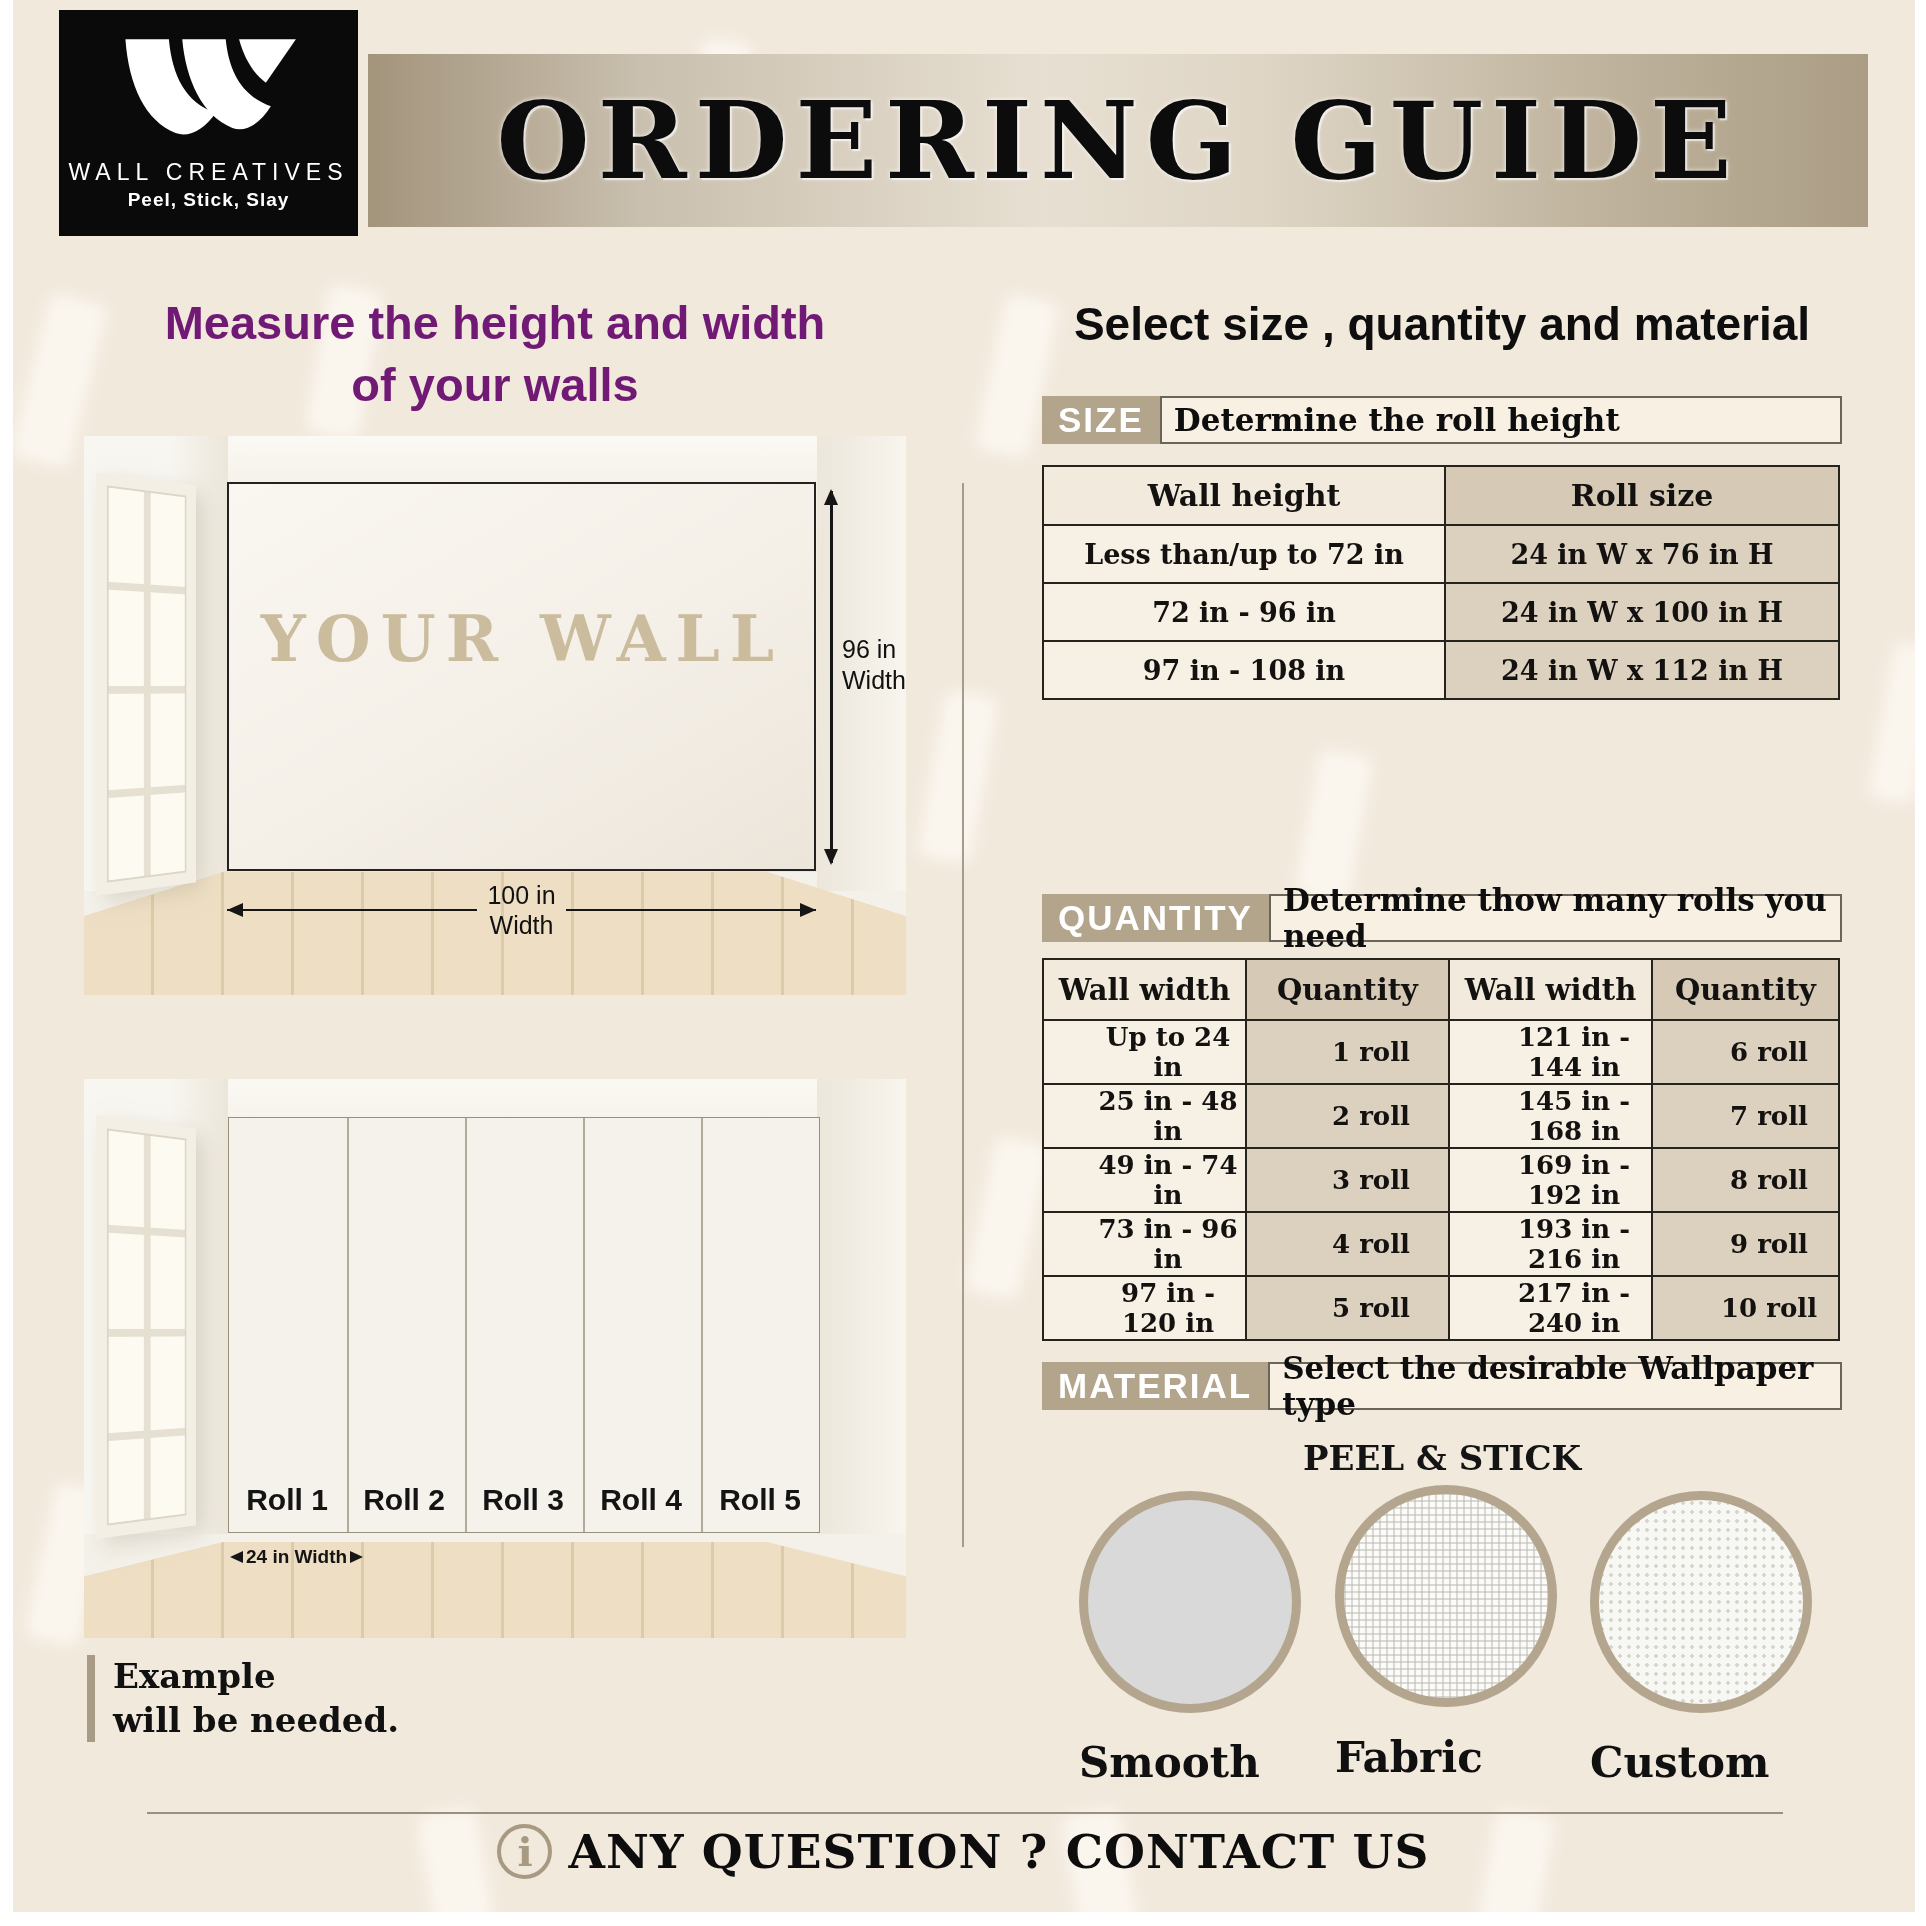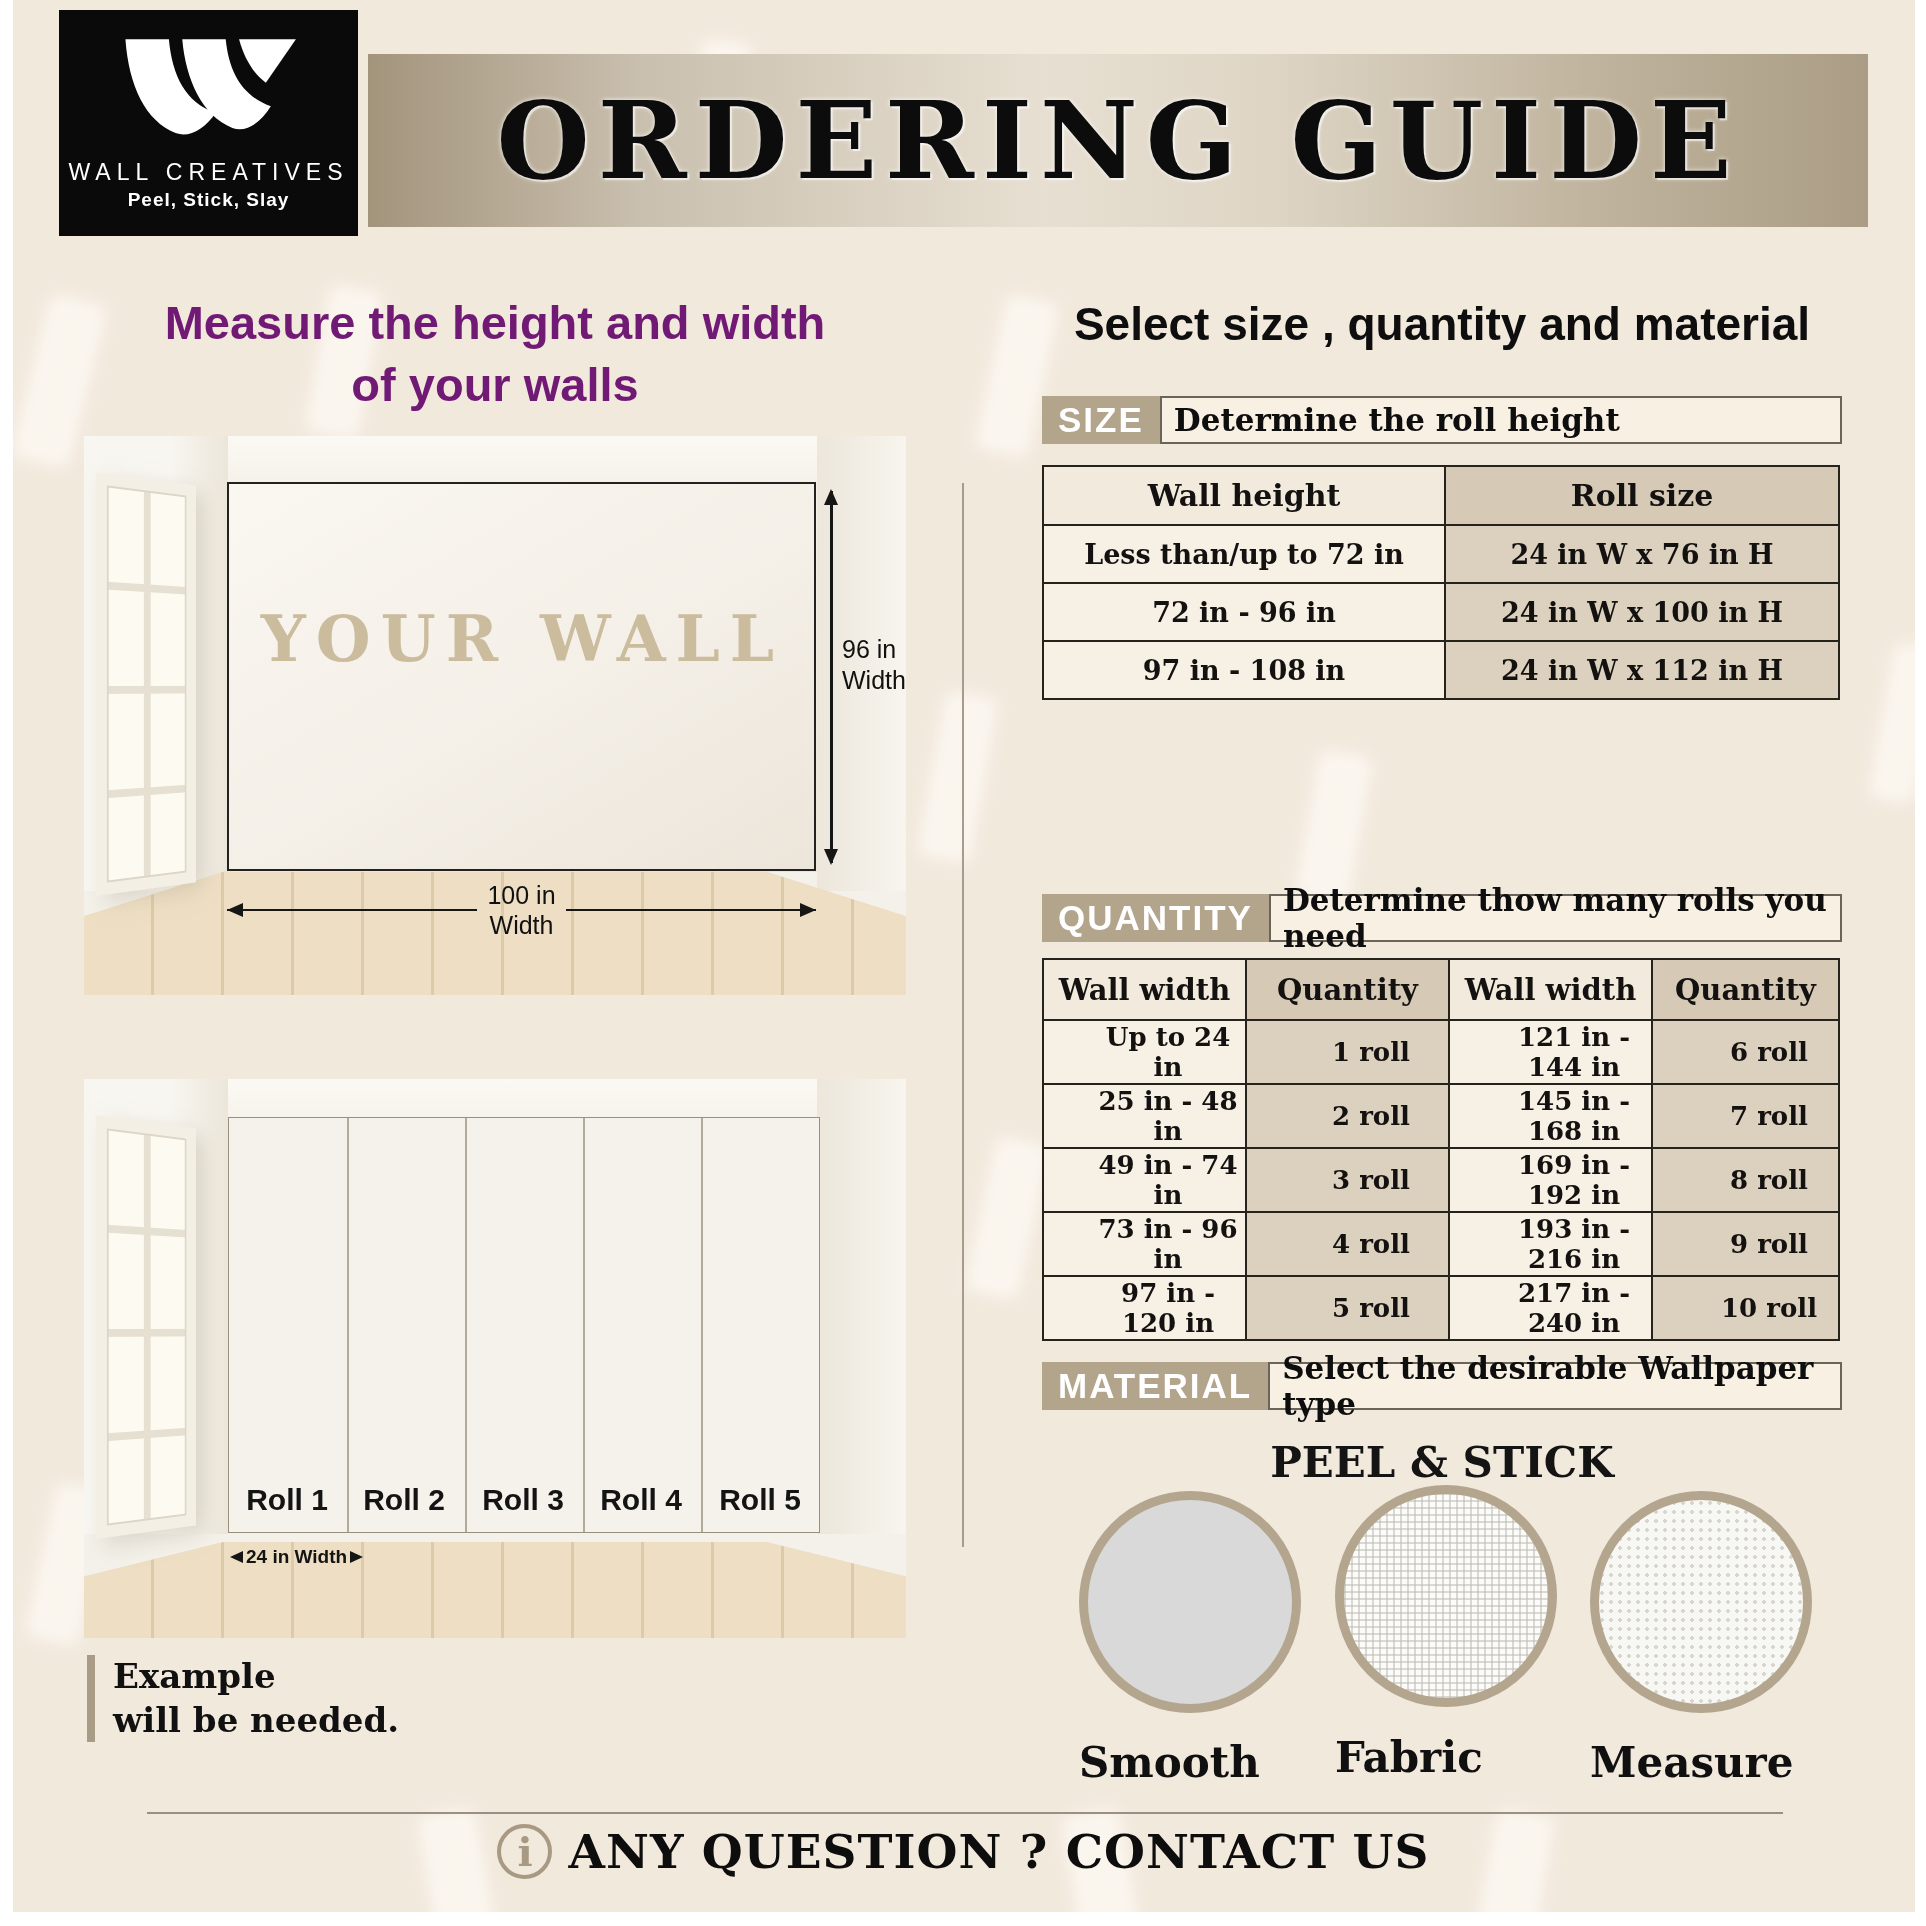--- a/index.html
+++ b/index.html
@@ -37,21 +37,21 @@
   .t1 th{height:55px;font-size:30px;}
   .t1 td{height:54px;font-size:27px;}
   .t2{left:1042px;top:958px;width:798px;}
   .t2 th{height:57px;font-size:29px;}
   .t2 td{height:54px;font-size:26px;padding-left:48px;}
   .cl{background:#f7f0e5;}
   .ct{background:#dcd1bf;}
   .chl{background:#f2ebdd;}
   .cht{background:#d6cab7;}
   
-  .peelstick{left:1042px;top:1438px;width:800px;text-align:center;font-family:"DejaVu Serif",serif;font-weight:700;font-size:42px;}
+  .peelstick{left:1042px;top:1438px;width:800px;text-align:center;font-family:"DejaVu Serif",serif;font-weight:700;font-size:34px;}
   .swatch{position:absolute;width:222px;height:222px;border-radius:50%;border:9px solid #b4a68e;box-sizing:border-box;}
   .sw-smooth{background:#d9d9d9;}
   .sw-fabric{background:
      repeating-linear-gradient(0deg,rgba(190,188,178,.55) 0 2px,transparent 2px 7px),
      repeating-linear-gradient(90deg,rgba(190,188,178,.55) 0 2px,transparent 2px 7px),#fbfbf9;}
   .sw-canvas{background:
      radial-gradient(circle at 3px 3px,#d7d5cc 1.6px,transparent 2px),#f7f7f4;
      background-size:9px 9px;}
   .swlabel{position:absolute;width:222px;text-align:left;font-family:"DejaVu Serif",serif;font-weight:700;font-size:42px;color:#101010;}
   
@@ -286,21 +286,21 @@
 </div>
 
 <div class="abs peelstick">PEEL &amp; STICK</div>
 
 <div class="swatch sw-smooth" style="left:1079px;top:1491px;"></div>
 <div class="swatch sw-fabric" style="left:1335px;top:1485px;"></div>
 <div class="swatch sw-canvas" style="left:1590px;top:1491px;"></div>
 
 <div class="swlabel" style="left:1079px;top:1738px;">Smooth</div>
 <div class="swlabel" style="left:1335px;top:1733px;">Fabric</div>
-<div class="swlabel" style="left:1590px;top:1738px;">Measure</div>
+<div class="swlabel" style="left:1590px;top:1738px;">Custom</div>
 
 <div class="abs vdiv"></div>
 <div class="abs hdiv"></div>
 
 <div class="abs footer">
   <div class="info-circle">i</div>
   <div class="footer-text">ANY QUESTION ? CONTACT US</div>
 </div>
 
 <div class="edge" style="left:0;top:0;width:13px;height:1927px;"></div>

